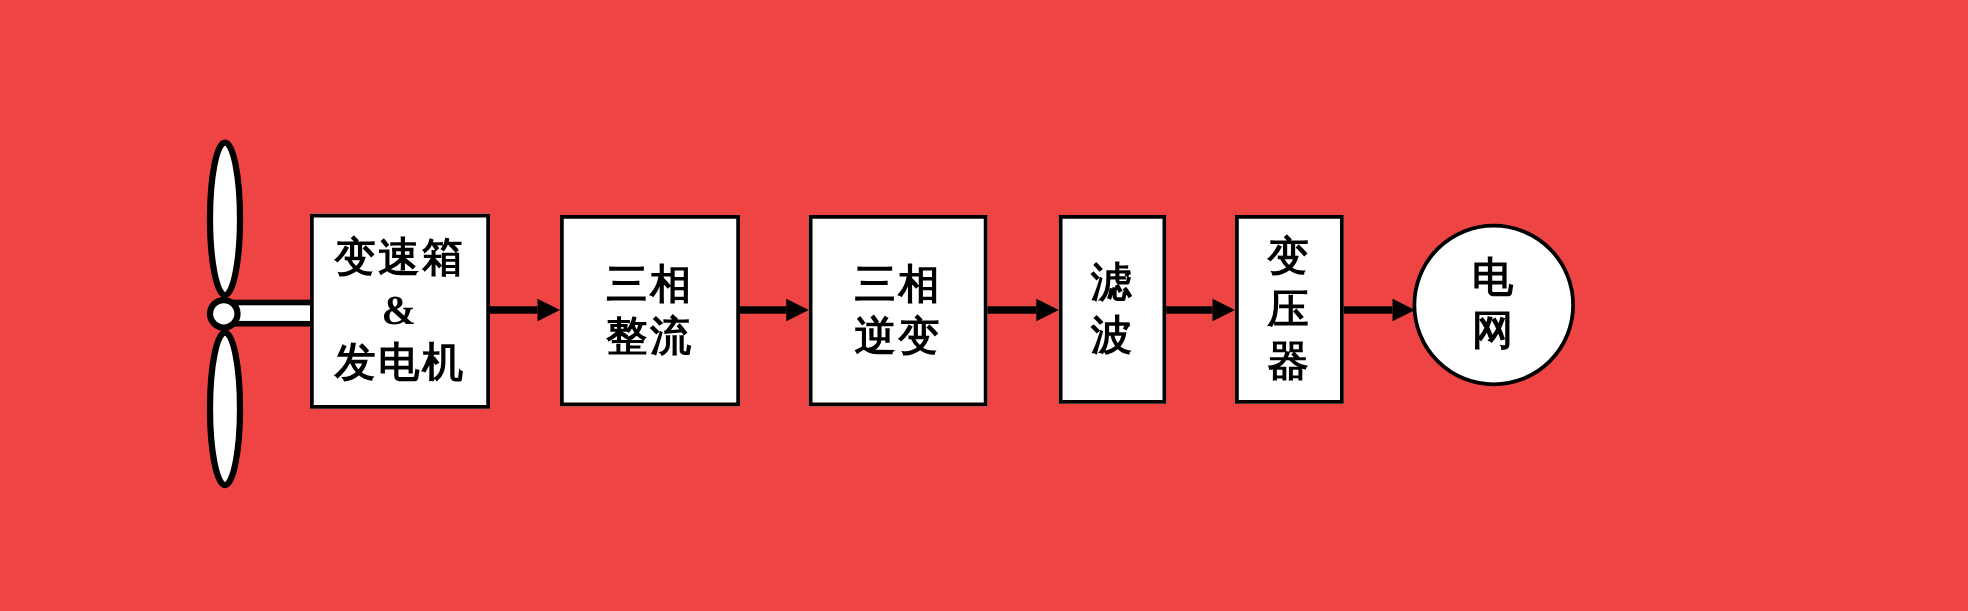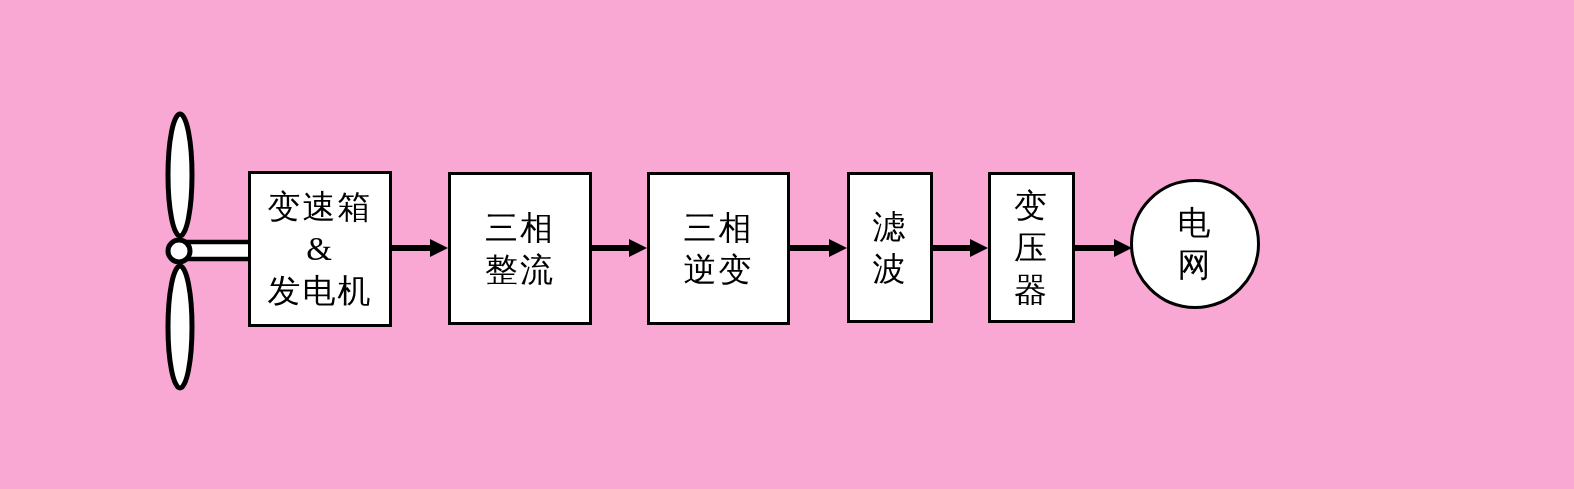--- a/index.html
+++ b/index.html
@@ -5,22 +5,23 @@
   html, body {
     margin: 0;
     padding: 0;
     background: #ffffff;
     font-family: "Liberation Serif", "DejaVu Serif", serif;
   }
   .canvas {
     position: relative;
     width: 1574px;
     height: 489px;
-    background: #f9a8d4;
+    background: #ef4444;
     overflow: hidden;
+    font-weight: bold;
   }
   .node {
     position: absolute;
     box-sizing: border-box;
     border: 3px solid #000000;
     background: #ffffff;
     display: flex;
     align-items: center;
     justify-content: center;
     text-align: center;

